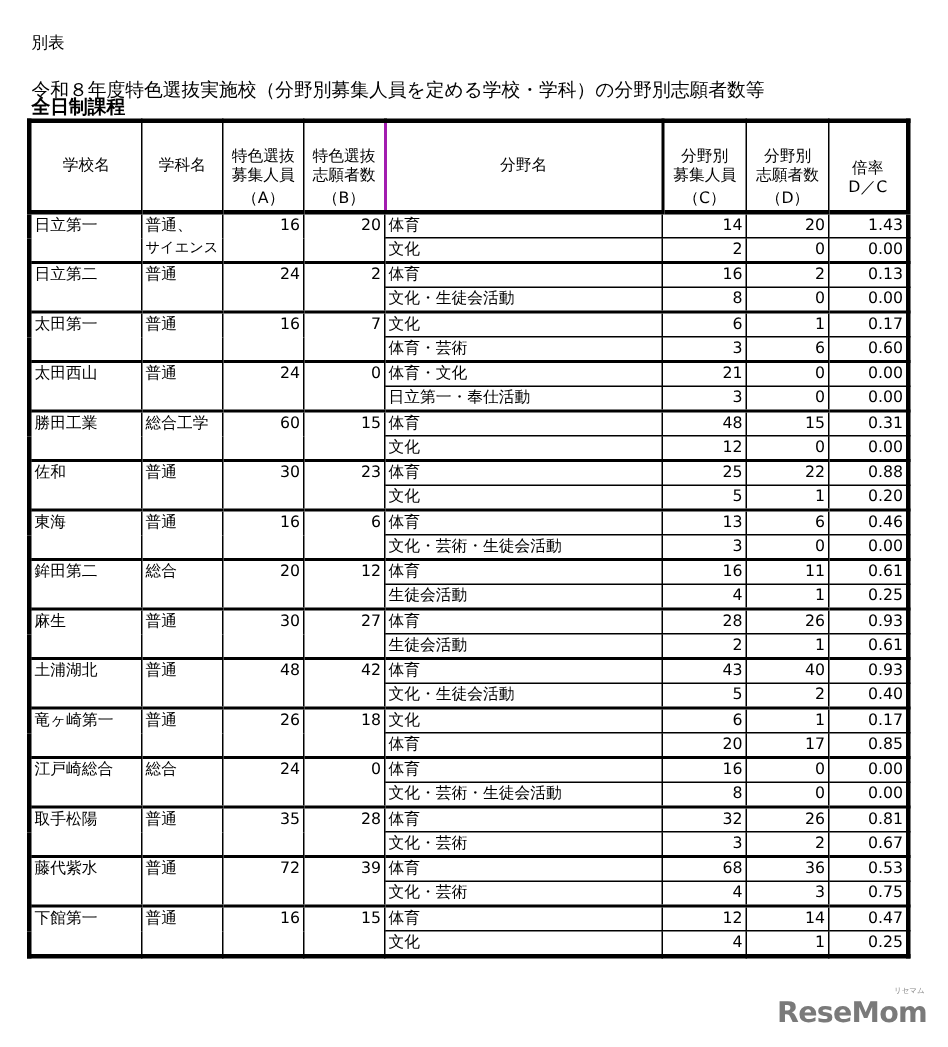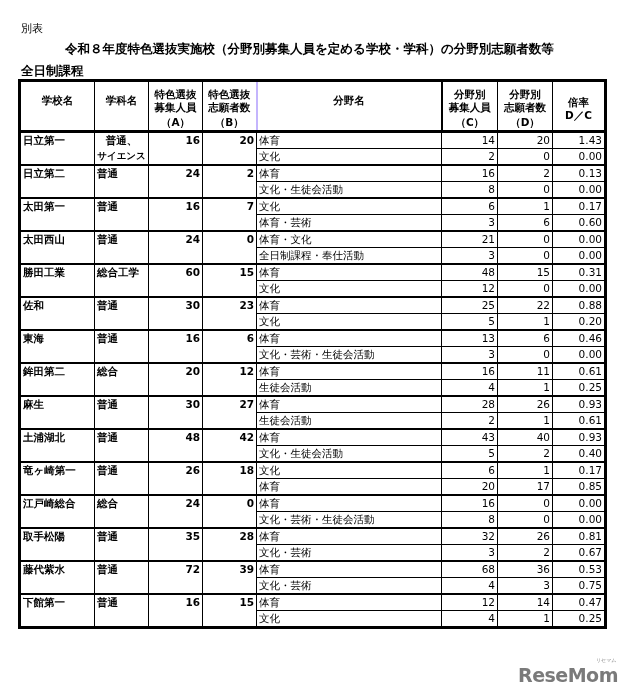--- a/index.html
+++ b/index.html
@@ -2,54 +2,54 @@
 <html><head>
 <meta charset="utf-8">
 <style>
   html, body { margin: 0; padding: 0; background: #ffffff; }
   body {
     width: 632px; height: 698px; position: relative; overflow: hidden;
     font-family: "DejaVu Sans", "Liberation Sans", sans-serif;
     color: #000;
   }
   .label-top { position: absolute; left: 21px; top: 21px; font-size: 11px; }
-  .doc-title { position: absolute; left: 21px; top: 41px; font-size: 12.5px; font-weight: bold; letter-spacing: 0px; white-space: nowrap; margin-left: 44px; }
+  .doc-title { position: absolute; left: 21px; top: 52px; font-size: 12.5px; font-weight: normal; letter-spacing: 0px; white-space: nowrap; }
   .section { position: absolute; left: 21px; top: 63px; font-size: 12.5px; font-weight: bold; }
   table.main {
     position: absolute; left: 18px; top: 79px;
     width: 586px;
     border-collapse: collapse;
     border: 3px solid #000;
     table-layout: fixed;
     font-size: 10.5px;
   }
   table.main th, table.main td {
     border: 1px solid #000;
     padding: 0 2px;
     line-height: 15px;
     height: 15px;
     overflow: hidden;
     white-space: nowrap;
   }
   table.main th {
-    font-weight: bold;
+    font-weight: normal;
     vertical-align: top;
     text-align: center;
     height: 42px;
     line-height: 13px;
-    padding-top: 6px;
+    padding-top: 16px;
     border-bottom: 3px solid #000;
   }
   th .sub { display: block; margin-top: 2px; }
   td.num { text-align: right; }
   td.txt { text-align: left; }
-  td.school { vertical-align: top; font-weight: bold; }
+  td.school { vertical-align: top; }
   tr.group-start td { border-top: 2px solid #000; }
   td.field { border-left: 2px solid #000; border-right: 2px solid #000; }
-  .course-two { display: block; text-align: center; line-height: 15px; }
+  .course-two { display: block; text-align: left; line-height: 15px; }
   .course-two.small { font-size: 9.5px; }
   .logo {
     position: absolute; left: 518px; top: 664px;
     font-family: "DejaVu Sans", sans-serif; font-weight: bold; font-size: 19px;
     color: #7a7a7a; letter-spacing: -0.5px; text-align: right;
   }
   .logo-kana { position: absolute; left: 596px; top: 657px; font-size: 5px; color: #8a8a8a; }
 </style>
 </head>
 <body>
@@ -80,21 +80,21 @@
       <th>
         <span style="display:block">特色選抜</span>
         <span style="display:block">募集人員</span>
         <span class="sub">（A）</span>
       </th>
       <th>
         <span style="display:block">特色選抜</span>
         <span style="display:block">志願者数</span>
         <span class="sub">（B）</span>
       </th>
-      <th style="border-left:2px solid #c4b5fd;border-right:2px solid #000;">
+      <th style="border-left:2px solid #a21caf;border-right:2px solid #000;">
           <span style="display:block;margin-top:6px">分野名</span>
         </th>
       <th>
         <span style="display:block">分野別</span>
         <span style="display:block">募集人員</span>
         <span class="sub">（C）</span>
       </th>
       <th>
         <span style="display:block">分野別</span>
         <span style="display:block">志願者数</span>
@@ -162,21 +162,21 @@
         <td class="txt school" rowspan="2">太田西山</td>
         <td class="txt school" rowspan="2"><span>普通</span></td>
         <td class="num school" rowspan="2">24</td>
         <td class="num school" rowspan="2">0</td>
         <td class="txt field">体育・文化</td>
         <td class="num">21</td>
         <td class="num">0</td>
         <td class="num">0.00</td>
       </tr>
       <tr>
-        <td class="txt field">全日制課程・奉仕活動</td>
+        <td class="txt field">日立第一・奉仕活動</td>
         <td class="num">3</td>
         <td class="num">0</td>
         <td class="num">0.00</td>
       </tr>
       <tr class="group-start">
         <td class="txt school" rowspan="2">勝田工業</td>
         <td class="txt school" rowspan="2"><span>総合工学</span></td>
         <td class="num school" rowspan="2">60</td>
         <td class="num school" rowspan="2">15</td>
         <td class="txt field">体育</td>

